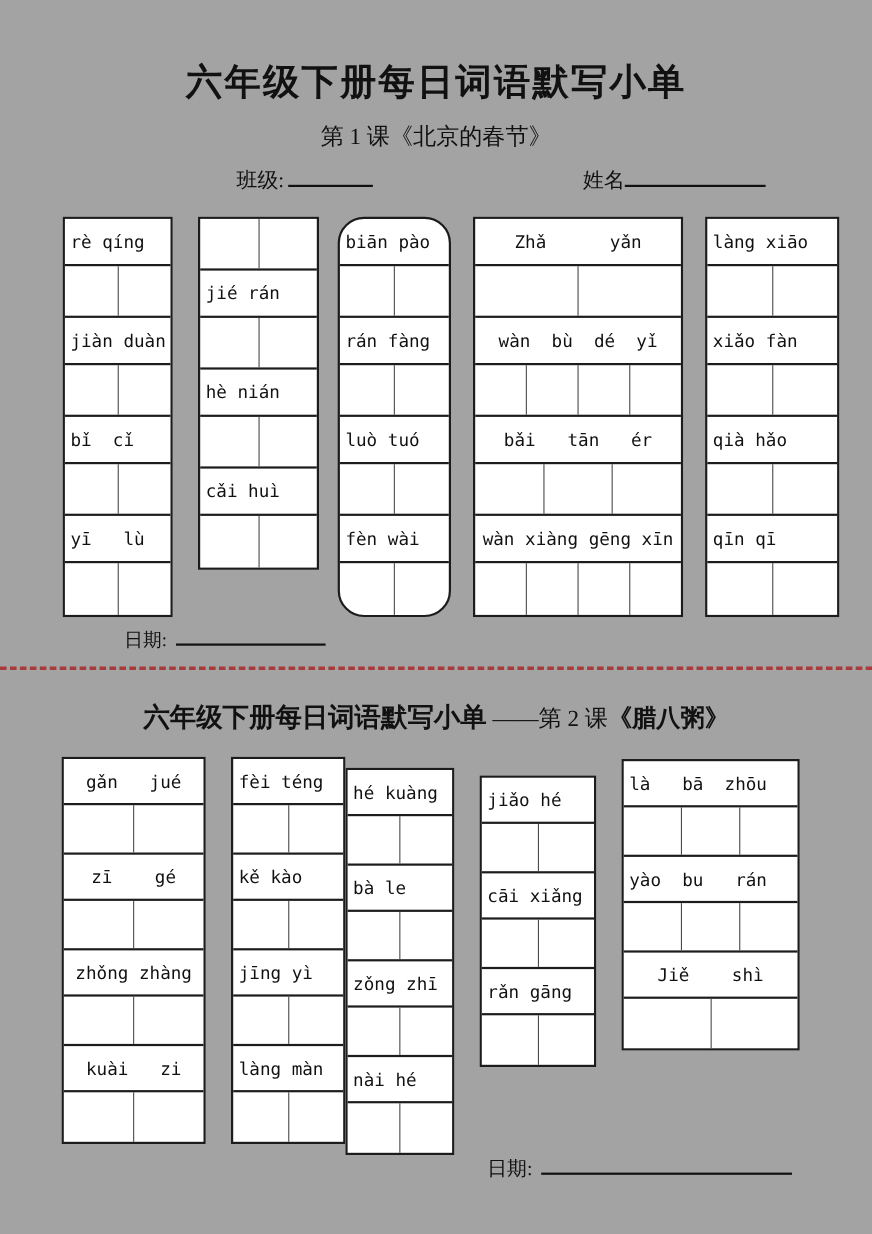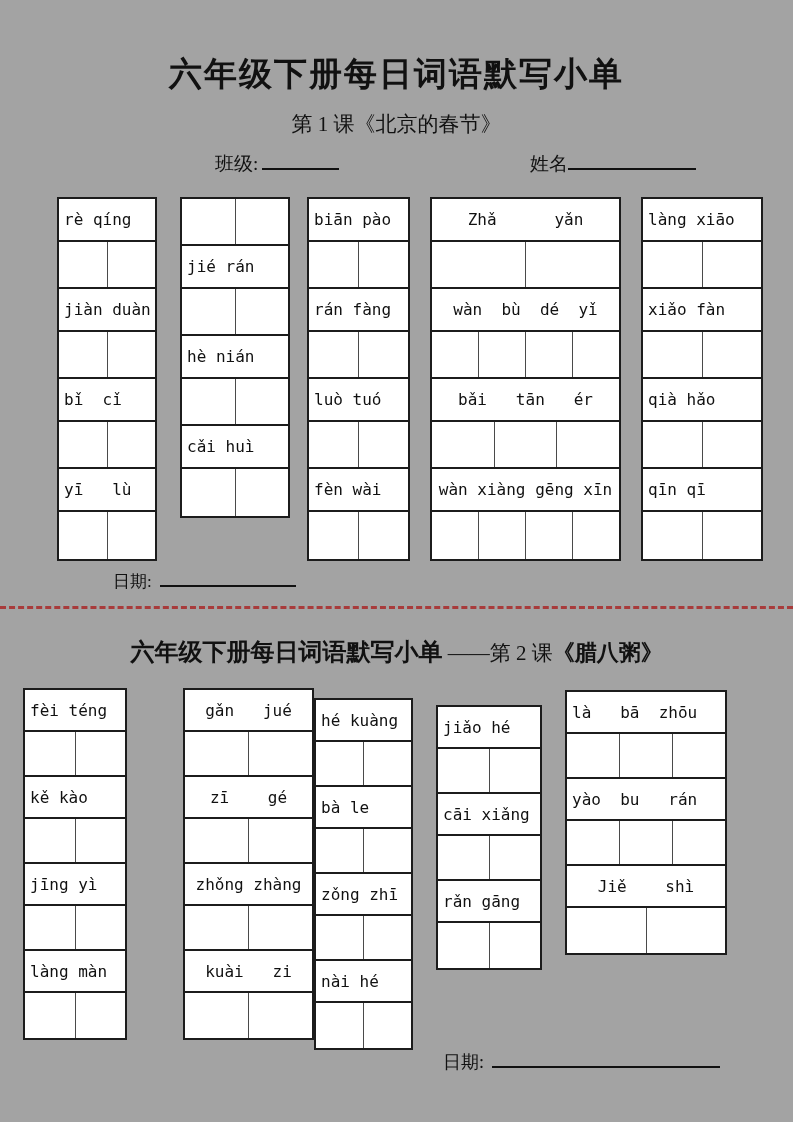--- a/index.html
+++ b/index.html
@@ -27,21 +27,21 @@
   .answer-row:last-child{border-bottom:none;}
   .answer-box{flex:1;border-right:1.5px solid #4a4a4a;box-sizing:border-box;}
   .answer-box:last-child{border-right:none;}
   .s1t .word-cell{height:43px;}
   .s1t .answer-row{height:47px;}
   .s2t .word-cell{height:42px;}
   .s2t .answer-row{height:45px;}
   
   .s1-col0{width:100px;margin-left:57px;}
   .s1-col1{width:110px;margin-left:23px;}
-  .s1-col2{width:103px;margin-left:17px;}
+  .s1-col2{width:103px;margin-left:17px;border-radius:24px;}
   .s1-col3{width:191px;margin-left:20px;}
   .s1-col4{width:122px;margin-left:20px;}
   
   .s2-col0{width:131px;margin-left:56px;}
   .s2-col1{width:104px;margin-left:23px;}
   .s2-col2{width:99px;margin-top:10px;}
   .s2-col3{width:106px;margin-left:23px;margin-top:17px;}
   .s2-col4{width:162px;margin-left:23px;margin-top:2px;}
   .date1{position:absolute;top:570px;left:113px;font-size:17px;}
   .date2{position:absolute;top:1050px;left:443px;font-size:18px;}
@@ -187,20 +187,42 @@
     <span>日期:</span><span class="uline ul-date1"></span>
   </div>
 
   <div class="divider"></div>
 
   <div class="title2">
     <span class="t2-main">六年级下册每日词语默写小单</span><span class="t2-dash"> ——第 2 课</span><span class="t2-book">《腊八粥》</span>
   </div>
 
   <div class="tables s2t" id="s2-tables">
+      <div class="ptable s2-col0">
+        <div class="word-cell center">gǎn   jué</div>
+        <div class="answer-row">
+          <div class="answer-box"></div>
+          <div class="answer-box"></div>
+        </div>
+        <div class="word-cell center">zī    gé</div>
+        <div class="answer-row">
+          <div class="answer-box"></div>
+          <div class="answer-box"></div>
+        </div>
+        <div class="word-cell center">zhǒng zhàng</div>
+        <div class="answer-row">
+          <div class="answer-box"></div>
+          <div class="answer-box"></div>
+        </div>
+        <div class="word-cell center">kuài   zi</div>
+        <div class="answer-row">
+          <div class="answer-box"></div>
+          <div class="answer-box"></div>
+        </div>
+      </div>
       <div class="ptable s2-col1">
         <div class="word-cell">fèi téng</div>
         <div class="answer-row">
           <div class="answer-box"></div>
           <div class="answer-box"></div>
         </div>
         <div class="word-cell">kě kào</div>
         <div class="answer-row">
           <div class="answer-box"></div>
           <div class="answer-box"></div>
@@ -209,42 +231,20 @@
         <div class="answer-row">
           <div class="answer-box"></div>
           <div class="answer-box"></div>
         </div>
         <div class="word-cell">làng màn</div>
         <div class="answer-row">
           <div class="answer-box"></div>
           <div class="answer-box"></div>
         </div>
       </div>
-      <div class="ptable s2-col0">
-        <div class="word-cell center">gǎn   jué</div>
-        <div class="answer-row">
-          <div class="answer-box"></div>
-          <div class="answer-box"></div>
-        </div>
-        <div class="word-cell center">zī    gé</div>
-        <div class="answer-row">
-          <div class="answer-box"></div>
-          <div class="answer-box"></div>
-        </div>
-        <div class="word-cell center">zhǒng zhàng</div>
-        <div class="answer-row">
-          <div class="answer-box"></div>
-          <div class="answer-box"></div>
-        </div>
-        <div class="word-cell center">kuài   zi</div>
-        <div class="answer-row">
-          <div class="answer-box"></div>
-          <div class="answer-box"></div>
-        </div>
-      </div>
       <div class="ptable s2-col2">
         <div class="word-cell">hé kuàng</div>
         <div class="answer-row">
           <div class="answer-box"></div>
           <div class="answer-box"></div>
         </div>
         <div class="word-cell">bà le</div>
         <div class="answer-row">
           <div class="answer-box"></div>
           <div class="answer-box"></div>

